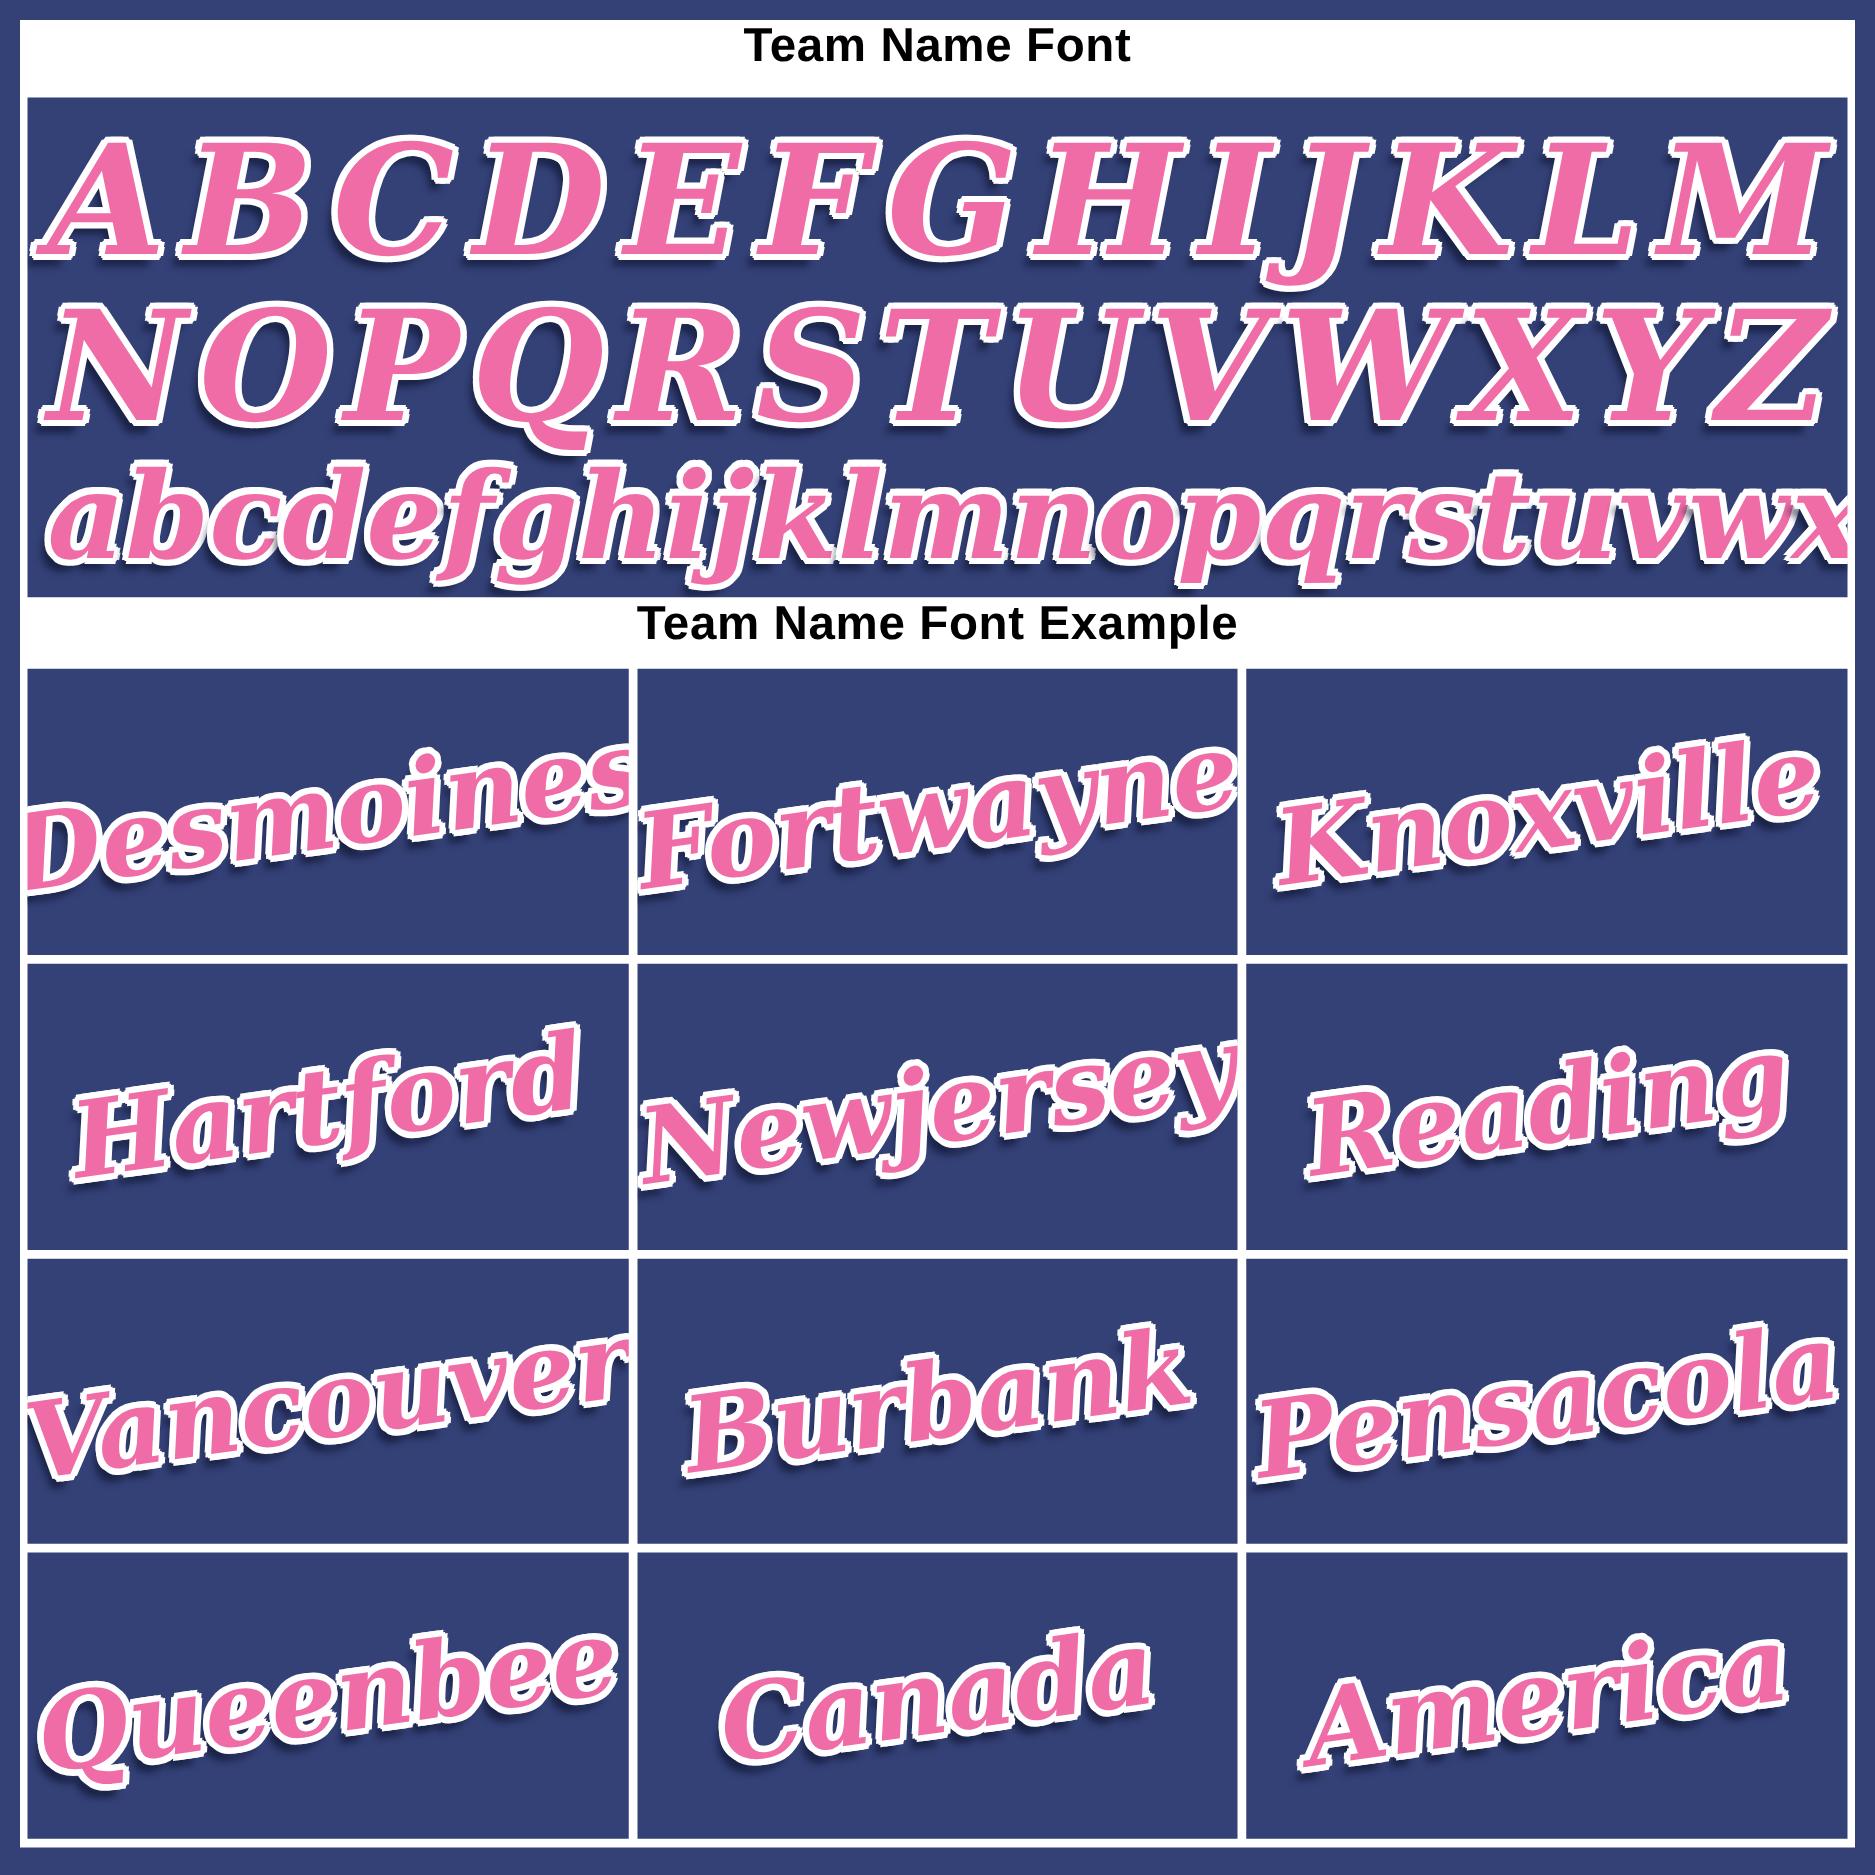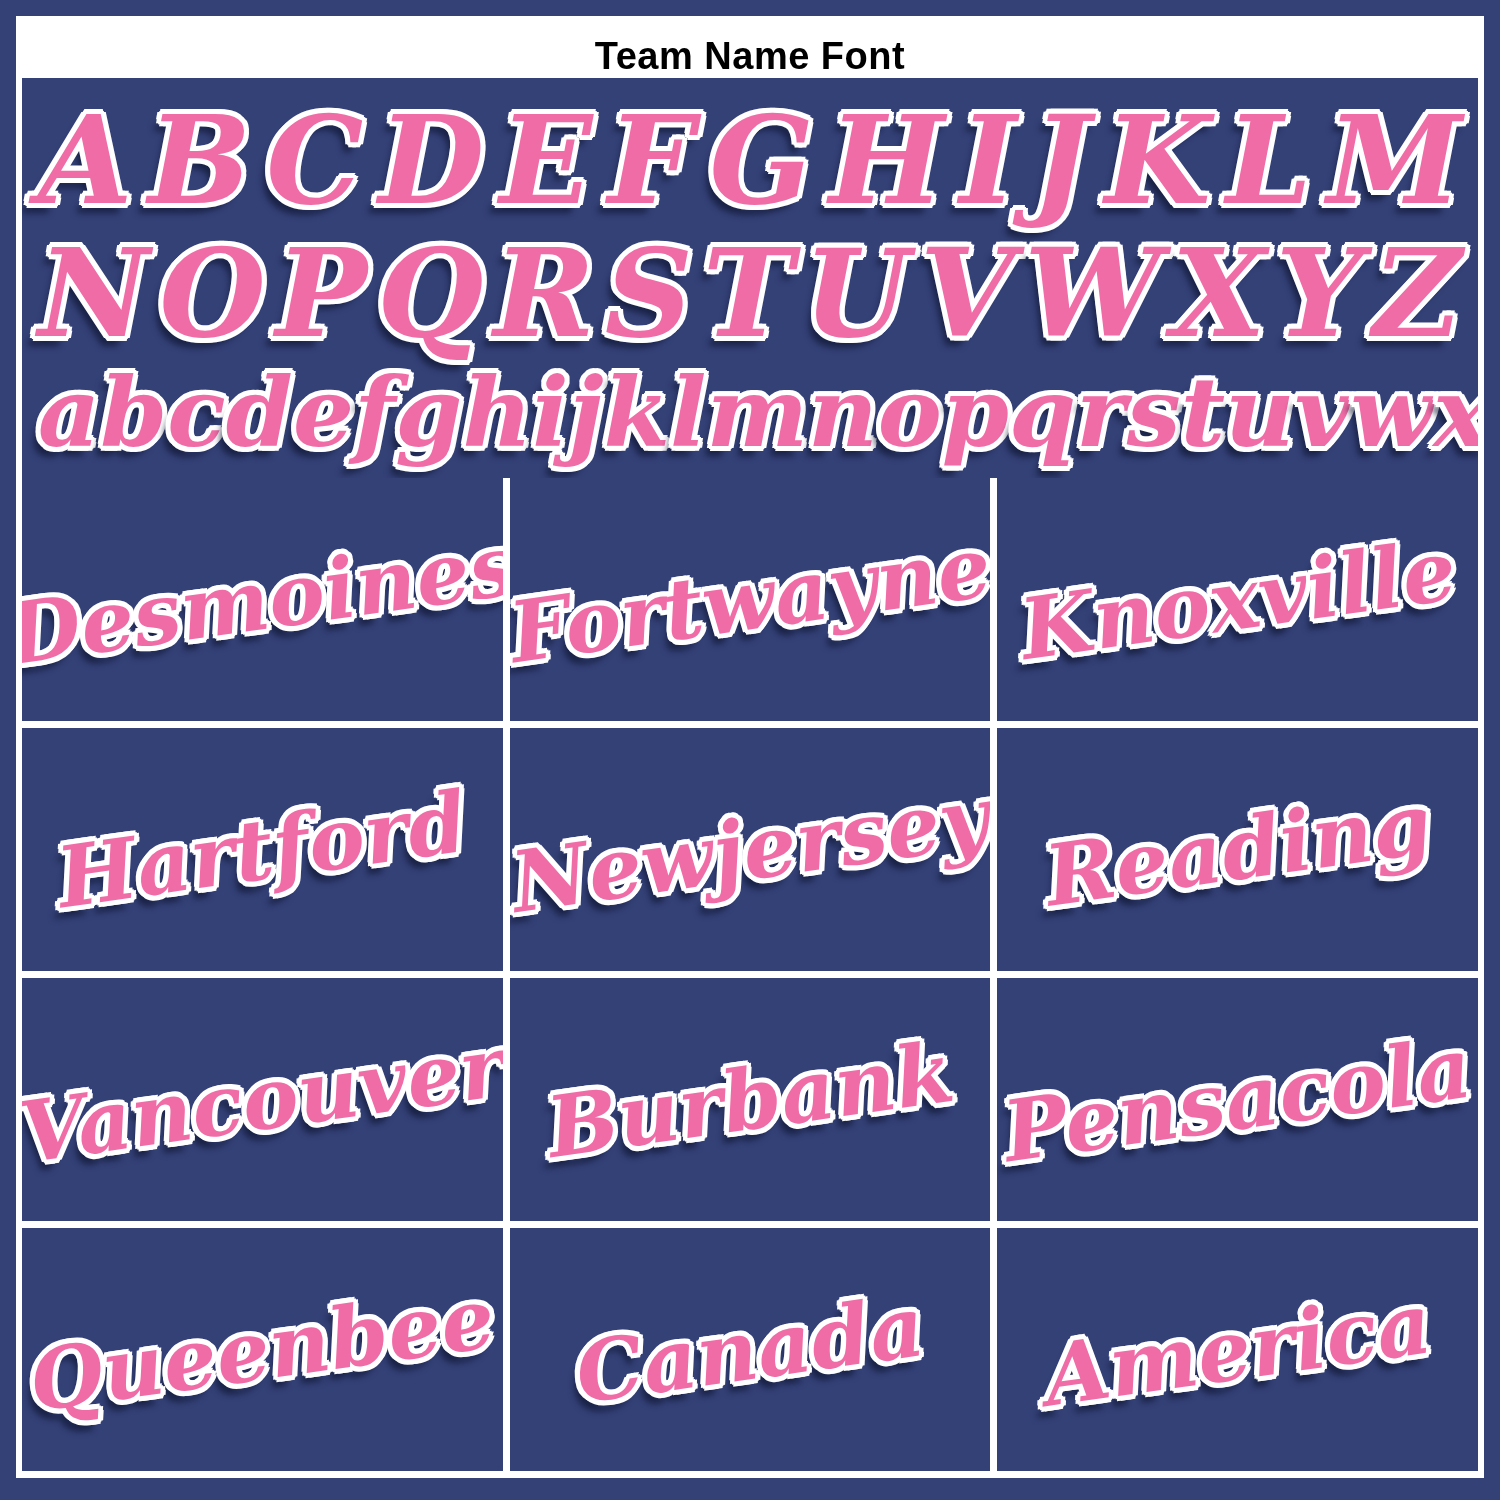--- a/index.html
+++ b/index.html
@@ -19,21 +19,21 @@
     box-sizing: border-box;
     background: #ffffff;
     padding: 0 6px 7px 6px;
     display: flex;
     flex-direction: column;
   }
 
   .band {
     background: #ffffff;
     display: flex;
-    align-items: flex-end;
+    align-items: flex-start;
     justify-content: center;
     flex: 0 0 auto;
   }
   .header-band { height: 62px; }
   .example-band { height: 57px; }
   .band-title {
     font-size: 38px;
     font-weight: bold;
     color: #000000;
     letter-spacing: 0.5px;
@@ -158,20 +158,23 @@
         <span>r</span>
         <span>s</span>
         <span>t</span>
         <span>u</span>
         <span>v</span>
         <span>w</span>
         <span>x</span>
       </div>
   </div>
 
+  <div class="band example-band">
+    <span class="band-title">Team Name Font Example</span>
+  </div>
 
   <div class="grid">
     <div class="cell">
         <span class="script team-name">Desmoines</span>
       </div>
     <div class="cell">
         <span class="script team-name">Fortwayne</span>
       </div>
     <div class="cell">
         <span class="script team-name">Knoxville</span>

